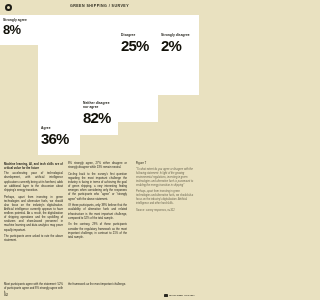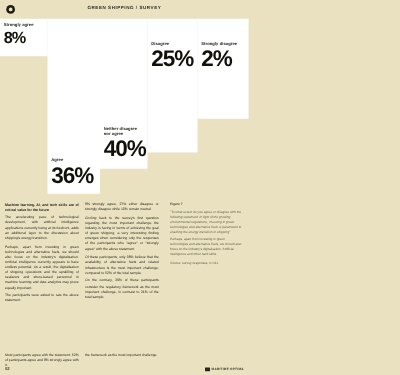--- a/index.html
+++ b/index.html
@@ -47,21 +47,21 @@
     background:#ffffff;
   }
   .bar-text{
     position:absolute; left:3px; right:2px;
   }
   .bar-label{
     font-size:3.3px; font-weight:bold; line-height:1.28;
     color:#1b1a13; letter-spacing:.05px;
   }
   .bar-value{
-    font-size:18px; font-weight:bold; line-height:1;
+    font-size:15px; font-weight:bold; line-height:1;
     letter-spacing:-.8px; color:#121109;
     margin-top:1px;
   }
   .bar-value.small{ font-size:13px; }
 
   
   .body-area{
     position:absolute; top:162px; left:0; width:199px; height:120px;
   }
   .col-text{
@@ -147,21 +147,21 @@
       <div class="bar-text" style="top:111px;">
         <div class="bar-label">Agree</div>
         <div class="bar-value">36%</div>
       </div>
     </div>
 
     <div class="col" style="left:80px; width:38px;">
       <div class="bar" style="height:120px;"></div>
       <div class="bar-text" style="top:86px;">
         <div class="bar-label">Neither disagree<br>nor agree</div>
-        <div class="bar-value">40%</div>
+        <div class="bar-value">82%</div>
       </div>
     </div>
 
     <div class="col" style="left:118px; width:40px;">
       <div class="bar" style="height:107px;"></div>
       <div class="bar-text" style="top:18px;">
         <div class="bar-label">Disagree</div>
         <div class="bar-value">25%</div>
       </div>
     </div>

